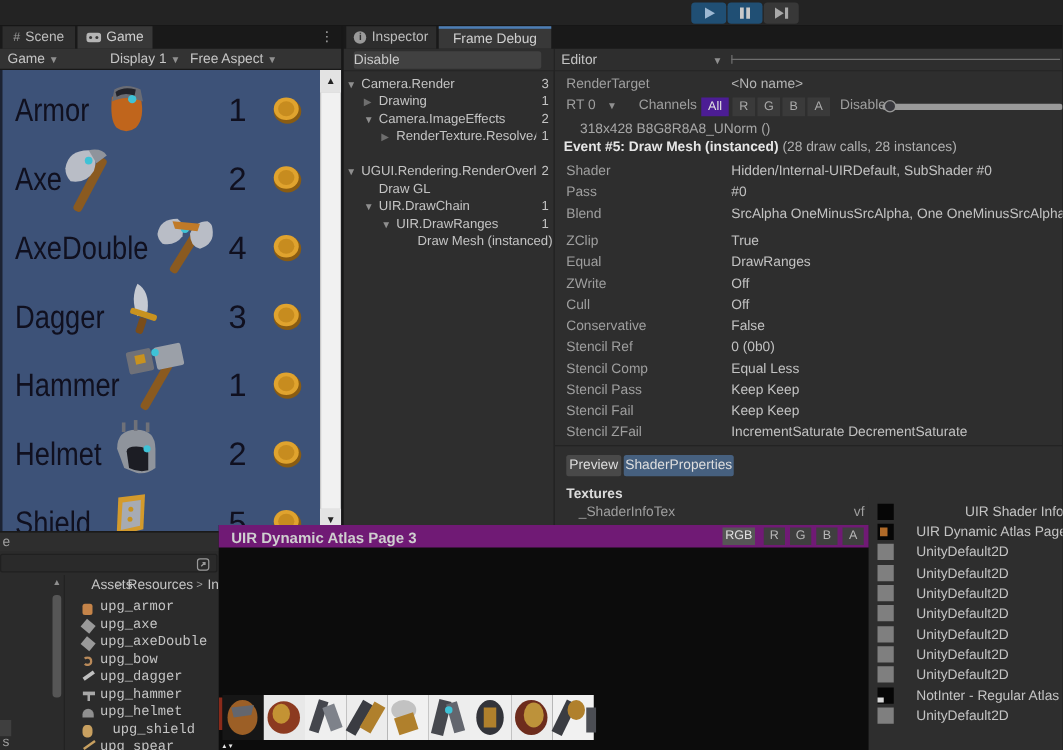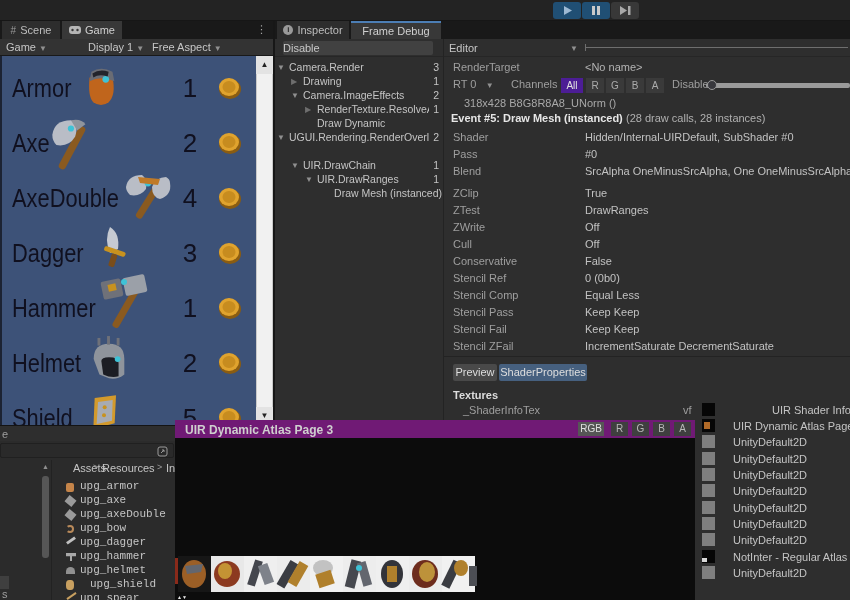--- a/index.html
+++ b/index.html
@@ -238,27 +238,27 @@
     <div class="trow" style="top:31px;">
         <span class="exp" style="left:16px;">▼</span>
         <span class="nm" style="left:28px;">Camera.ImageEffects</span>
         <span class="cnt">2</span>
       </div>
     <div class="trow" style="top:45px;">
         <span class="exp" style="left:30px;color:#6e6e6e;">▶</span>
         <span class="nm" style="left:42px;">RenderTexture.ResolveA/</span>
         <span class="cnt">1</span>
       </div>
-    <div class="trow" style="top:59px;">
-        <span class="nm2" style="left:42px;">Draw Dynamic</span>
-      </div>
     <div class="trow" style="top:73px;">
         <span class="exp" style="left:2px;">▼</span>
         <span class="nm" style="left:14px;">UGUI.Rendering.RenderOverla</span>
         <span class="cnt">2</span>
+      </div>
+    <div class="trow" style="top:87px;">
+        <span class="nm2" style="left:28px;">Draw GL</span>
       </div>
     <div class="trow" style="top:101px;">
         <span class="exp" style="left:16px;">▼</span>
         <span class="nm" style="left:28px;">UIR.DrawChain</span>
         <span class="cnt">1</span>
       </div>
     <div class="trow" style="top:115px;">
         <span class="exp" style="left:30px;">▼</span>
         <span class="nm" style="left:42px;">UIR.DrawRanges</span>
         <span class="cnt">1</span>
@@ -303,21 +303,21 @@
       </div>
     <div class="kv" style="top:108px;">
         <span class="k">Blend</span>
         <span class="v">SrcAlpha OneMinusSrcAlpha, One OneMinusSrcAlpha</span>
       </div>
     <div class="kv" style="top:130px;">
         <span class="k">ZClip</span>
         <span class="v">True</span>
       </div>
     <div class="kv" style="top:147px;">
-        <span class="k">ZTest</span>
+        <span class="k">Equal</span>
         <span class="v">DrawRanges</span>
       </div>
     <div class="kv" style="top:164px;">
         <span class="k">ZWrite</span>
         <span class="v">Off</span>
       </div>
     <div class="kv" style="top:181px;">
         <span class="k">Cull</span>
         <span class="v">Off</span>
       </div>

